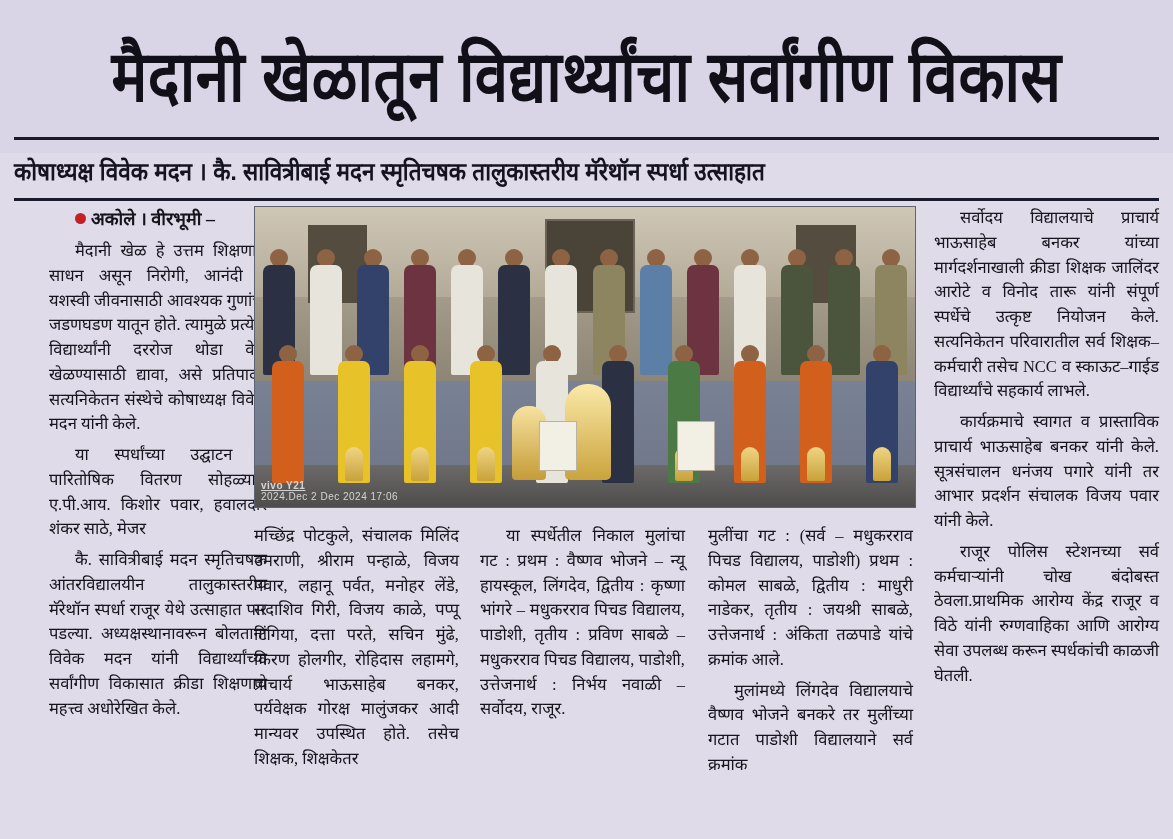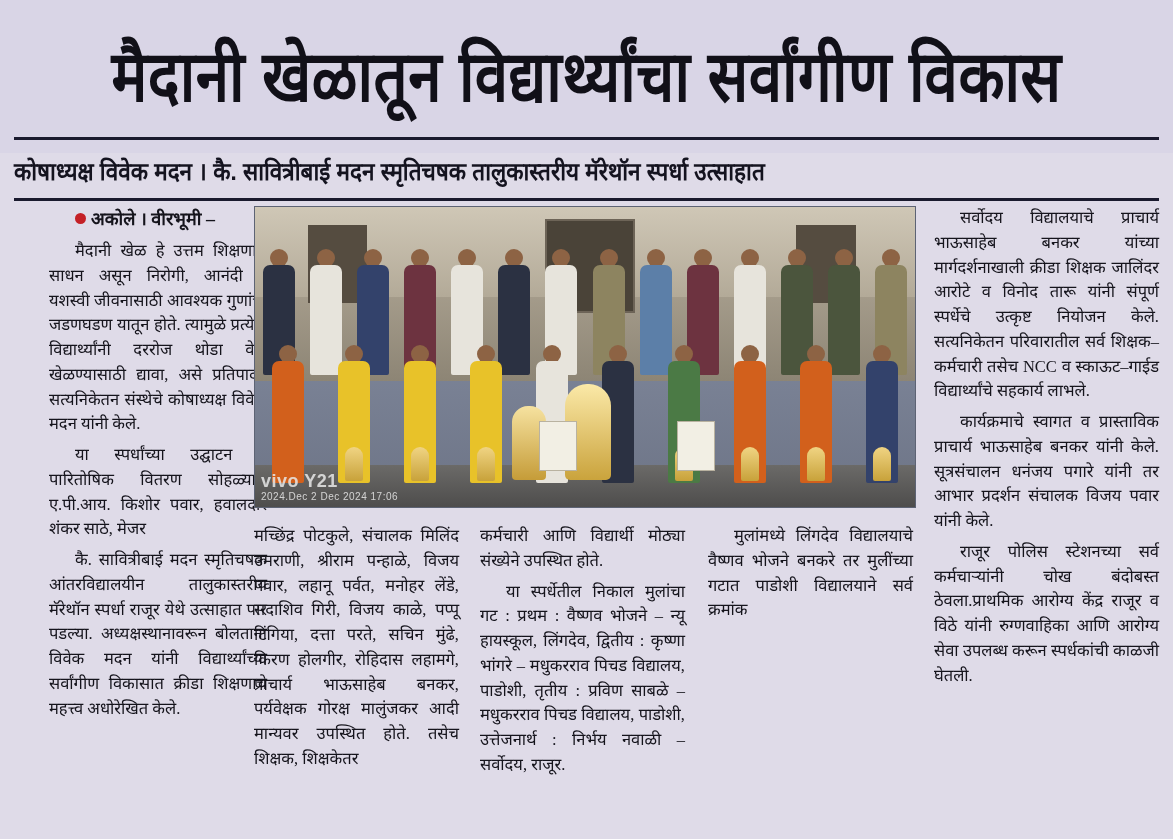--- a/index.html
+++ b/index.html
@@ -270,23 +270,24 @@
     left: 6px;
     bottom: 5px;
     font-family: "Liberation Sans", sans-serif;
     font-size: 10px;
     color: #e8e8e8;
     opacity: 0.85;
     letter-spacing: 0.5px;
   }
   .photo-stamp .brand {
     font-weight: bold;
-    font-size: 18px;
+    font-size: 10px;
     display: block;
     line-height: 1.05;
+    text-decoration: underline;
   }
 </style>
 </head>
 <body>
 
 <div id="page">
 
   <div class="rule-top"></div>
 
   <div class="masthead">
@@ -436,25 +437,25 @@
         <span class="brand">vivo Y21</span>
         <span>2024.Dec 2 Dec 2024 17:06</span>
       </div>
     </div>
 
     <div class="col" id="col2">
       <p class="noindent">मच्छिंद्र पोटकुले, संचालक मिलिंद उमराणी, श्रीराम पन्हाळे, विजय पवार, लहानू पर्वत, मनोहर लेंडे, सदाशिव गिरी, विजय काळे, पप्पू टिंगिया, दत्ता परते, सचिन मुंढे, किरण होलगीर, रोहिदास लहामगे, प्राचार्य भाऊसाहेब बनकर, पर्यवेक्षक गोरक्ष मालुंजकर आदी मान्यवर उपस्थित होते. तसेच शिक्षक, शिक्षकेतर</p>
     </div>
 
     <div class="col" id="col3">
-      <p class="noindent">कर्मचारी आणि विद्यार्थी मोठ्या संख्येने उपस्थित होते.</p>
       <p>या स्पर्धेतील निकाल मुलांचा गट : प्रथम : वैष्णव भोजने – न्यू हायस्कूल, लिंगदेव, द्वितीय : कृष्णा भांगरे – मधुकरराव पिचड विद्यालय, पाडोशी, तृतीय : प्रविण साबळे – मधुकरराव पिचड विद्यालय, पाडोशी, उत्तेजनार्थ : निर्भय नवाळी – सर्वोदय, राजूर.</p>
     </div>
 
     <div class="col" id="col4">
+      <p class="noindent">मुलींचा गट : (सर्व – मधुकरराव पिचड विद्यालय, पाडोशी) प्रथम : कोमल साबळे, द्वितीय : माधुरी नाडेकर, तृतीय : जयश्री साबळे, उत्तेजनार्थ : अंकिता तळपाडे यांचे क्रमांक आले.</p>
       <p>मुलांमध्ये लिंगदेव विद्यालयाचे वैष्णव भोजने बनकरे तर मुलींच्या गटात पाडोशी विद्यालयाने सर्व क्रमांक</p>
     </div>
 
     <div class="col" id="col5">
       <p>सर्वोदय विद्यालयाचे प्राचार्य भाऊसाहेब बनकर यांच्या मार्गदर्शनाखाली क्रीडा शिक्षक जालिंदर आरोटे व विनोद तारू यांनी संपूर्ण स्पर्धेचे उत्कृष्ट नियोजन केले. सत्यनिकेतन परिवारातील सर्व शिक्षक–कर्मचारी तसेच NCC व स्काऊट–गाईड विद्यार्थ्यांचे सहकार्य लाभले.</p>
       <p>कार्यक्रमाचे स्वागत व प्रास्ताविक प्राचार्य भाऊसाहेब बनकर यांनी केले. सूत्रसंचालन धनंजय पगारे यांनी तर आभार प्रदर्शन संचालक विजय पवार यांनी केले.</p>
       <p>राजूर पोलिस स्टेशनच्या सर्व कर्मचाऱ्यांनी चोख बंदोबस्त ठेवला.प्राथमिक आरोग्य केंद्र राजूर व विठे यांनी रुग्णवाहिका आणि आरोग्य सेवा उपलब्ध करून स्पर्धकांची काळजी घेतली.</p>
     </div>
 
   </div>

